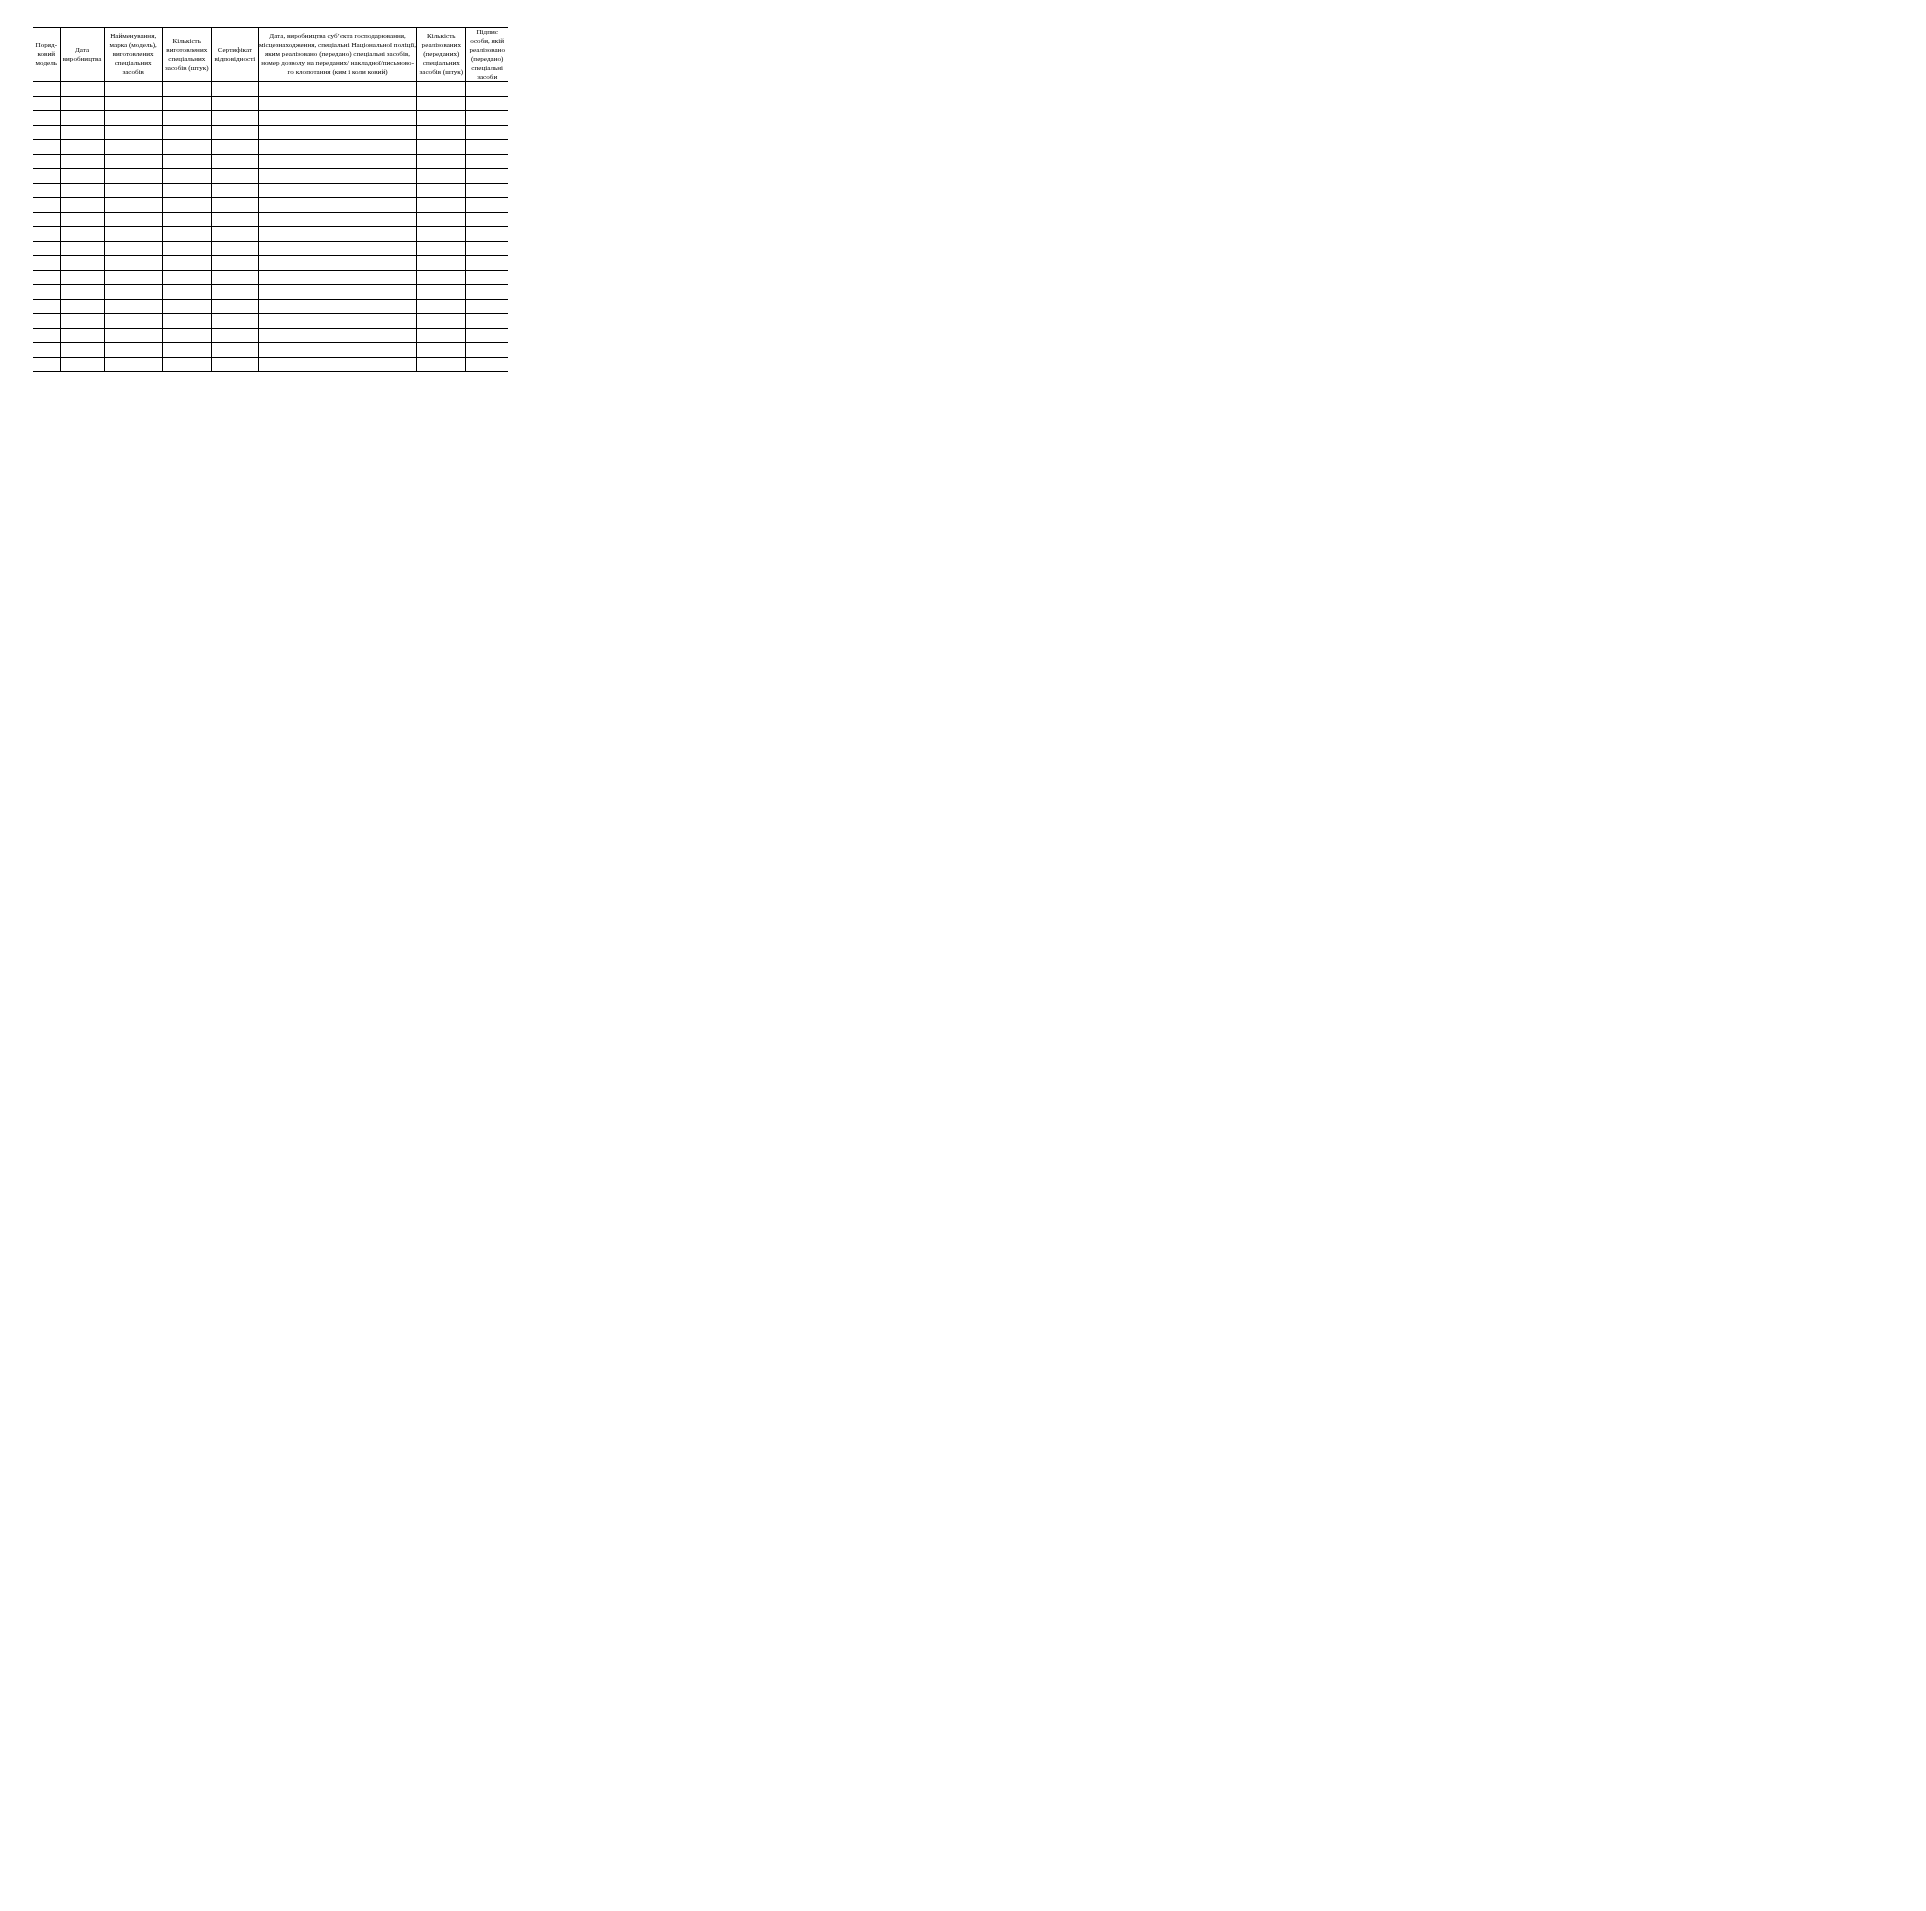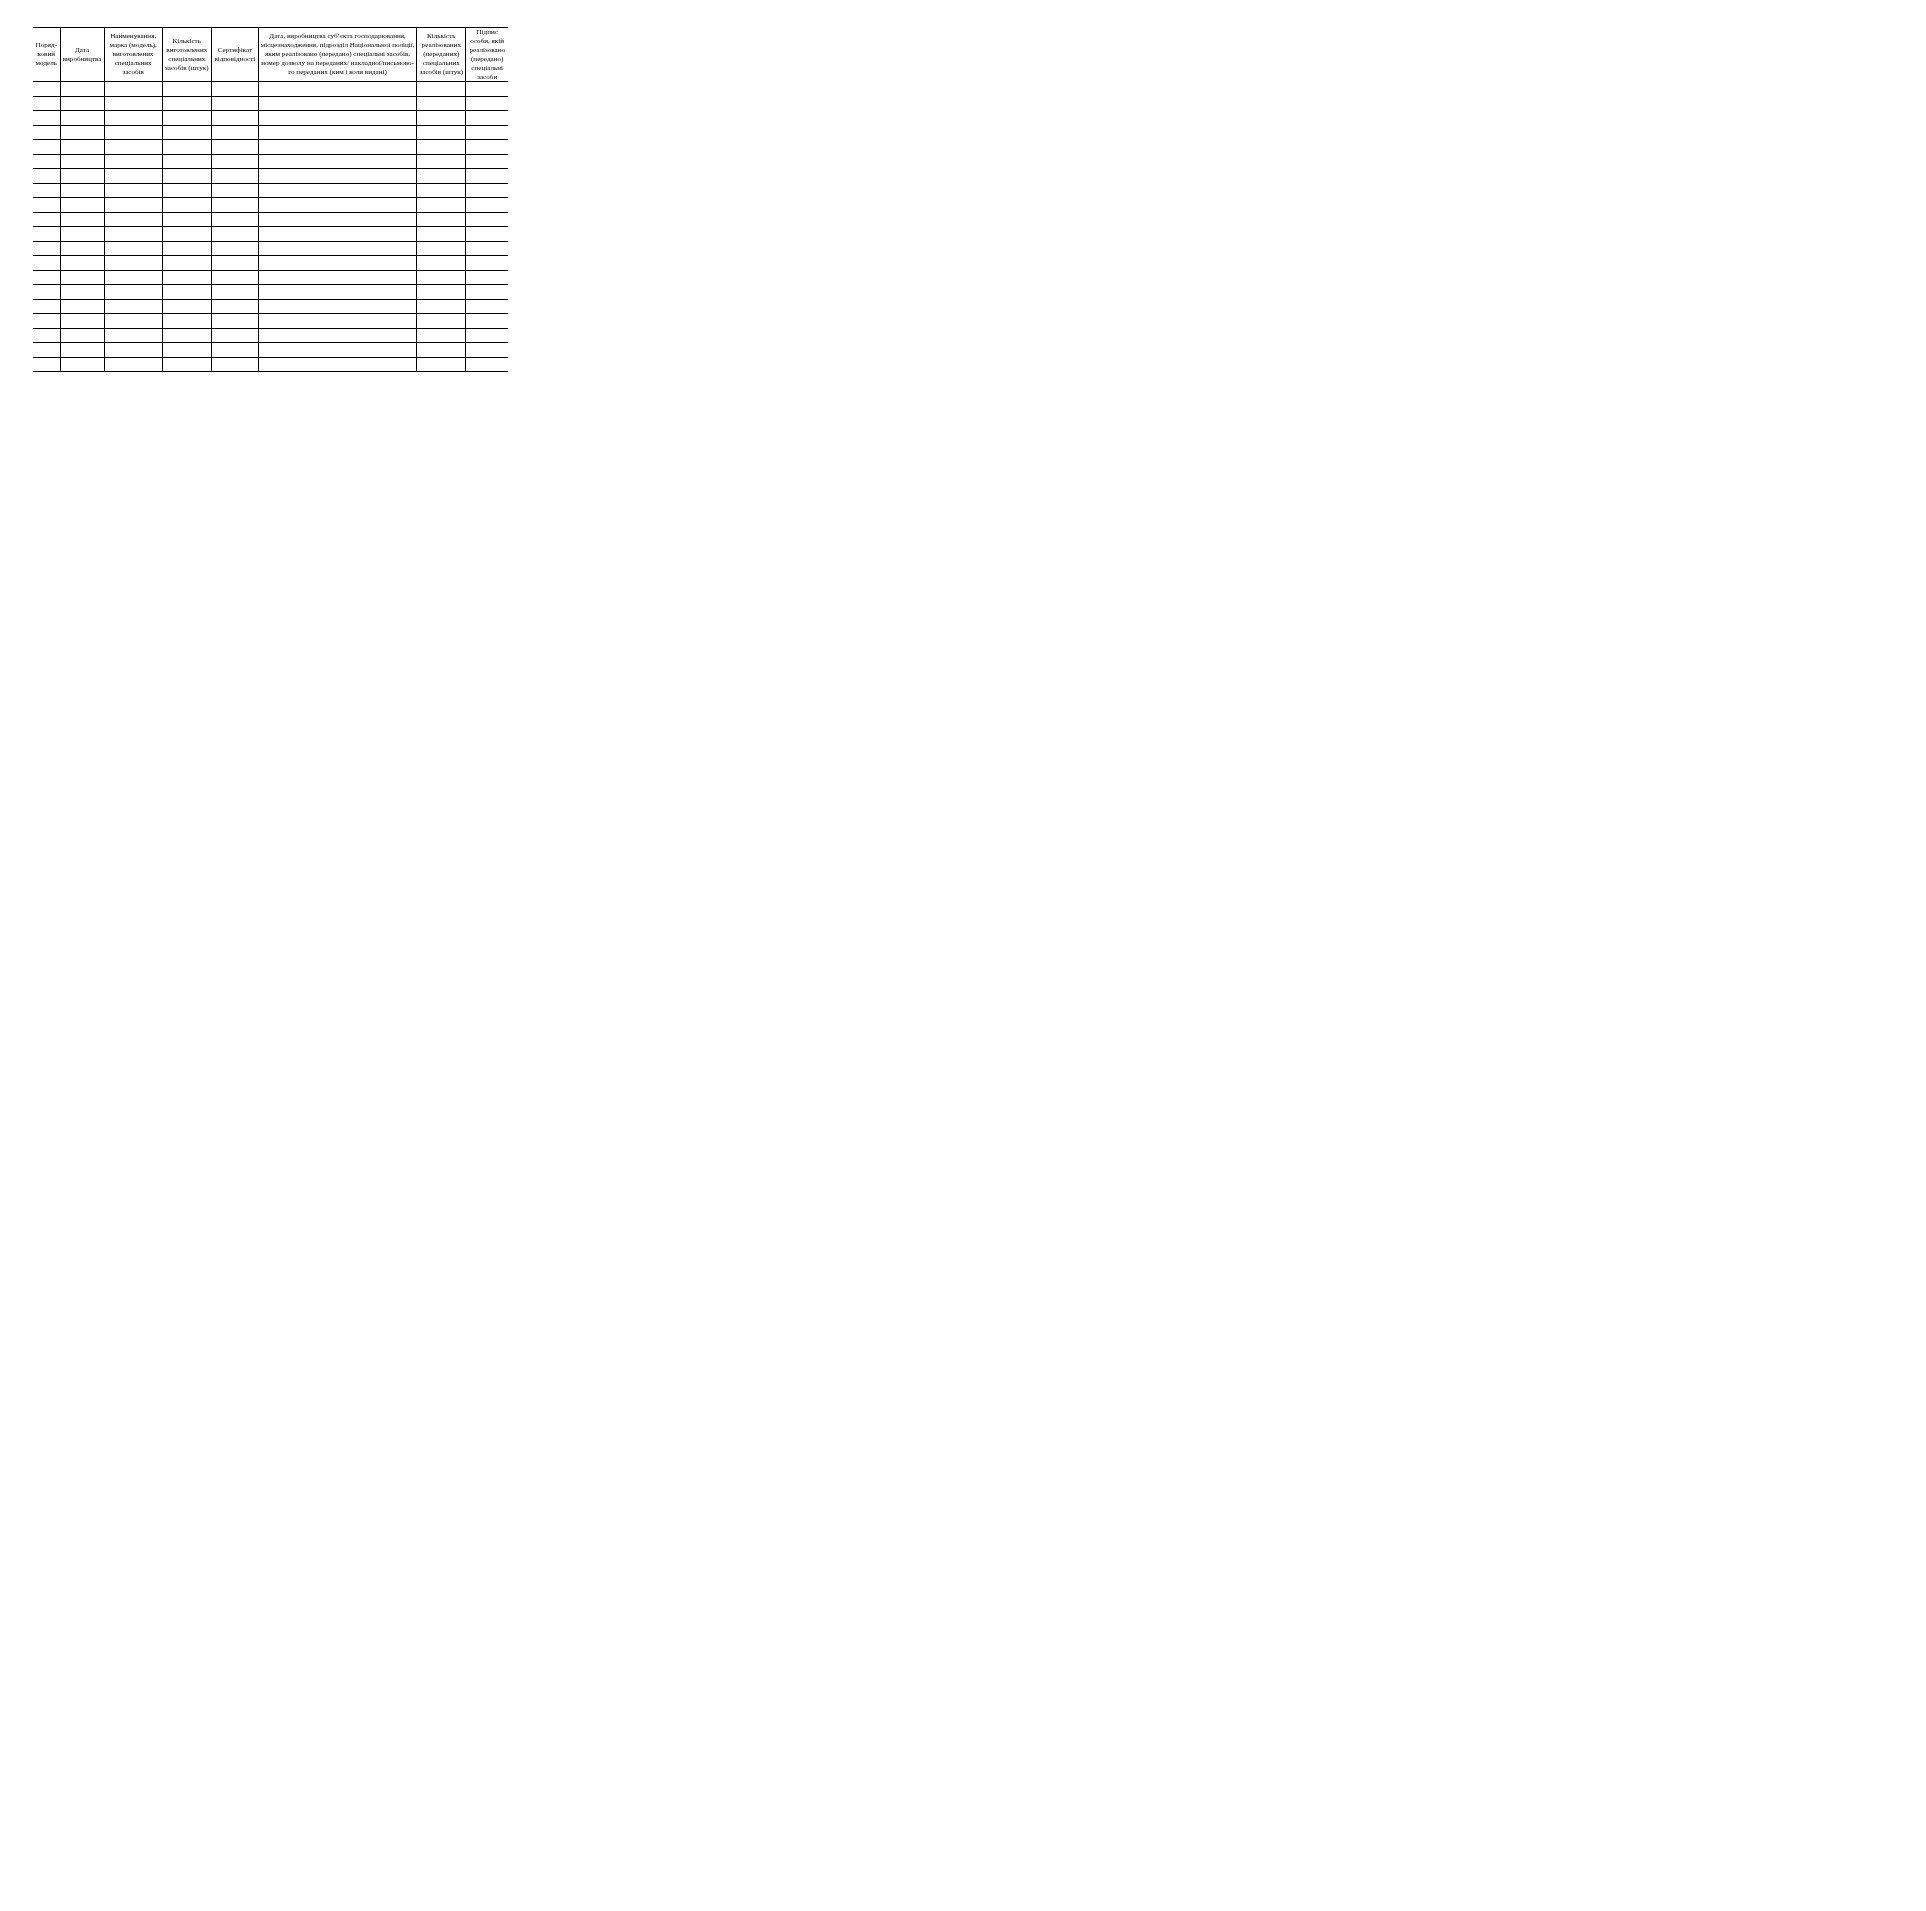--- a/index.html
+++ b/index.html
@@ -93,24 +93,24 @@
             <div class="hline">виготовлених</div>
             <div class="hline">спеціальних</div>
             <div class="hline">засобів (штук)</div>
           </th>
           <th>
             <div class="hline">Сертифікат</div>
             <div class="hline">відповідності</div>
           </th>
           <th>
             <div class="hline">Дата, виробництва суб’єкта господарювання,</div>
-            <div class="hline">місцезнаходження, підрозділ Національної поліції,</div>
+            <div class="hline">місцезнаходження, спеціальні Національної поліції,</div>
             <div class="hline">яким реалізовано (передано) спеціальні засобів,</div>
             <div class="hline">номер дозволу на переданих/ накладної/письмово-</div>
-            <div class="hline">го переданих (ким і коли видані)</div>
+            <div class="hline">го клопотання (ким і коли ковий)</div>
           </th>
           <th>
             <div class="hline">Кількість</div>
             <div class="hline">реалізованих</div>
             <div class="hline">(переданих)</div>
             <div class="hline">спеціальних</div>
             <div class="hline">засобів (штук)</div>
           </th>
           <th>
             <div class="hline">Підпис</div>

